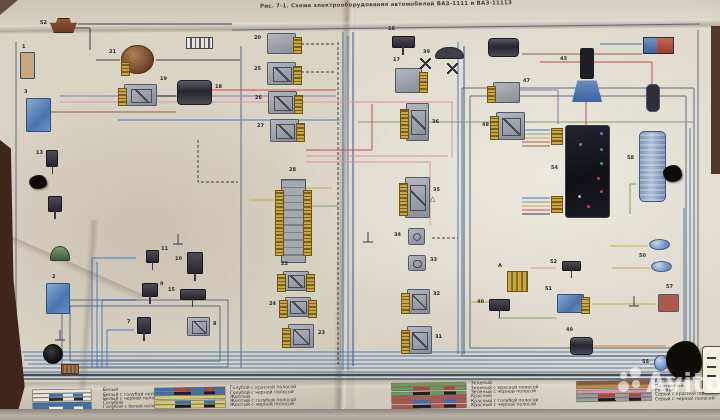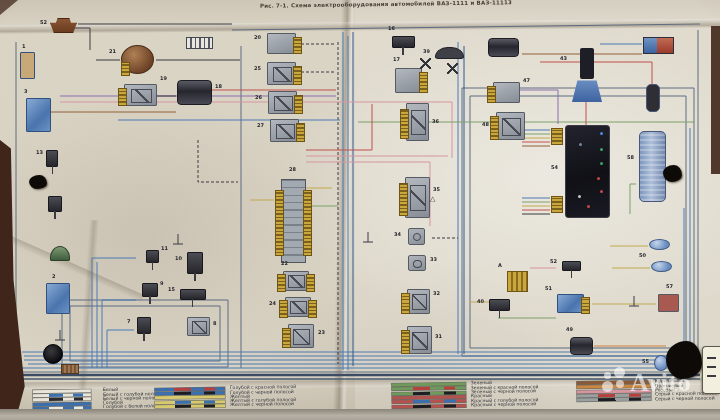--- a/index.html
+++ b/index.html
@@ -75,21 +75,21 @@
   .t-ignsw .half-b{width:45%;height:100%;background:linear-gradient(180deg,#6f93c2,#3d63a0);}
   .t-ignsw .half-r{width:55%;height:100%;background:linear-gradient(180deg,#c26a54,#9c3b2c);}
   .t-sender .body{position:absolute;left:28%;top:0;width:44%;height:58%;background:#1e1e26;border-radius:2px;}
   .t-sender .base{position:absolute;left:0;top:60%;width:100%;height:40%;background:linear-gradient(180deg,#6a8ec2,#3d63a0);
     clip-path:polygon(18% 0,82% 0,100% 100%,0 100%);}
   .t-tri{font-size:7px;color:#33333b;line-height:1;}
   
   .lg-swatch{position:absolute;height:3px;box-shadow:0 0 0 .6px #6a6a64;}
   .lg-label{position:absolute;font-size:4.6px;color:#2f2f38;line-height:1;white-space:nowrap;}
   
-  .wm{position:absolute;left:588px;top:366px;width:116px;height:44px;color:rgba(255,255,255,.60);font-family:Liberation Serif, serif;}
+  .wm{position:absolute;left:604px;top:366px;width:116px;height:44px;color:rgba(255,255,255,.60);}
   .wm-dot{position:absolute;border-radius:50%;background:rgba(255,255,255,.60);}
   .wm-text{position:absolute;left:42px;top:2px;font-size:26px;font-weight:bold;letter-spacing:.5px;}
   
   .edge-card{position:absolute;right:0;top:346px;width:17px;height:46px;background:#f3efdf;
     border:1px solid #5a5a50;border-right:none;border-radius:4px 0 0 4px;
     box-shadow:-1px 1px 2px rgba(50,35,20,.35);}
   .edge-card::after{content:"";position:absolute;left:4px;top:8px;width:9px;height:22px;
     background:repeating-linear-gradient(0deg,#3a3a40 0 2px,transparent 2px 9px);}
 </style>
 </head>

